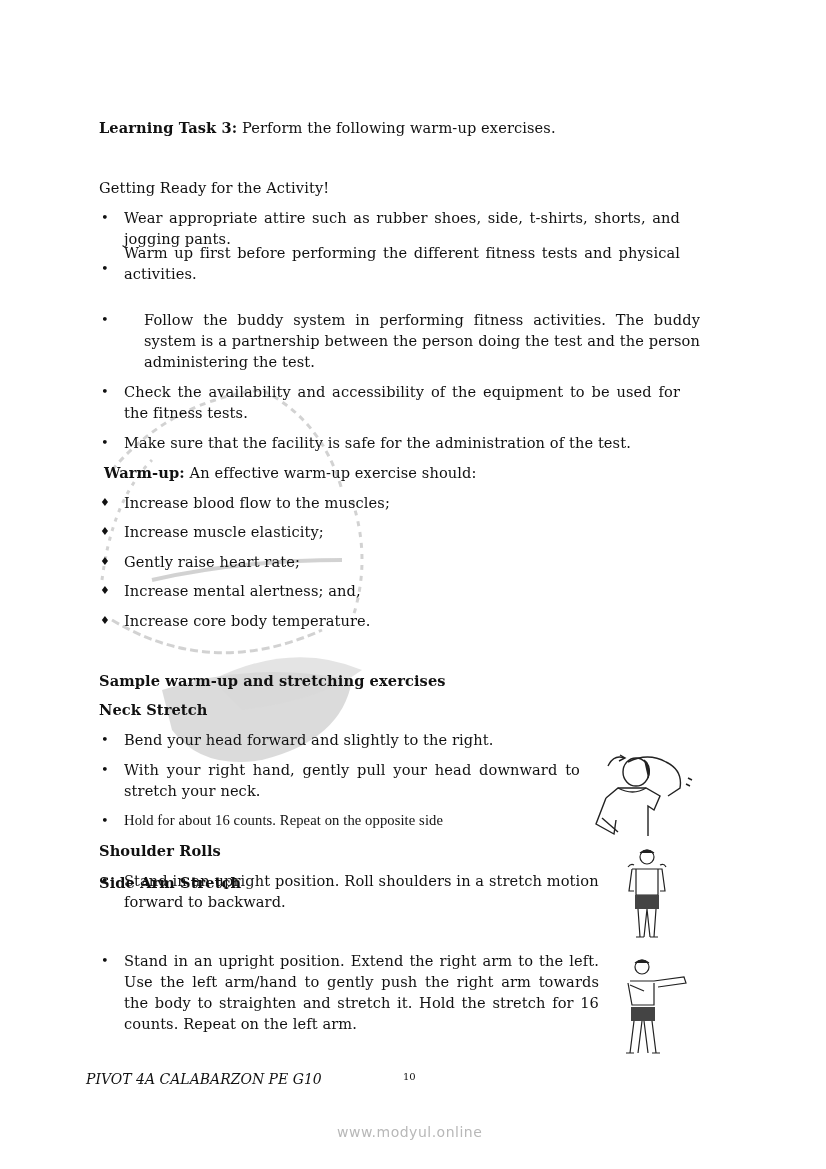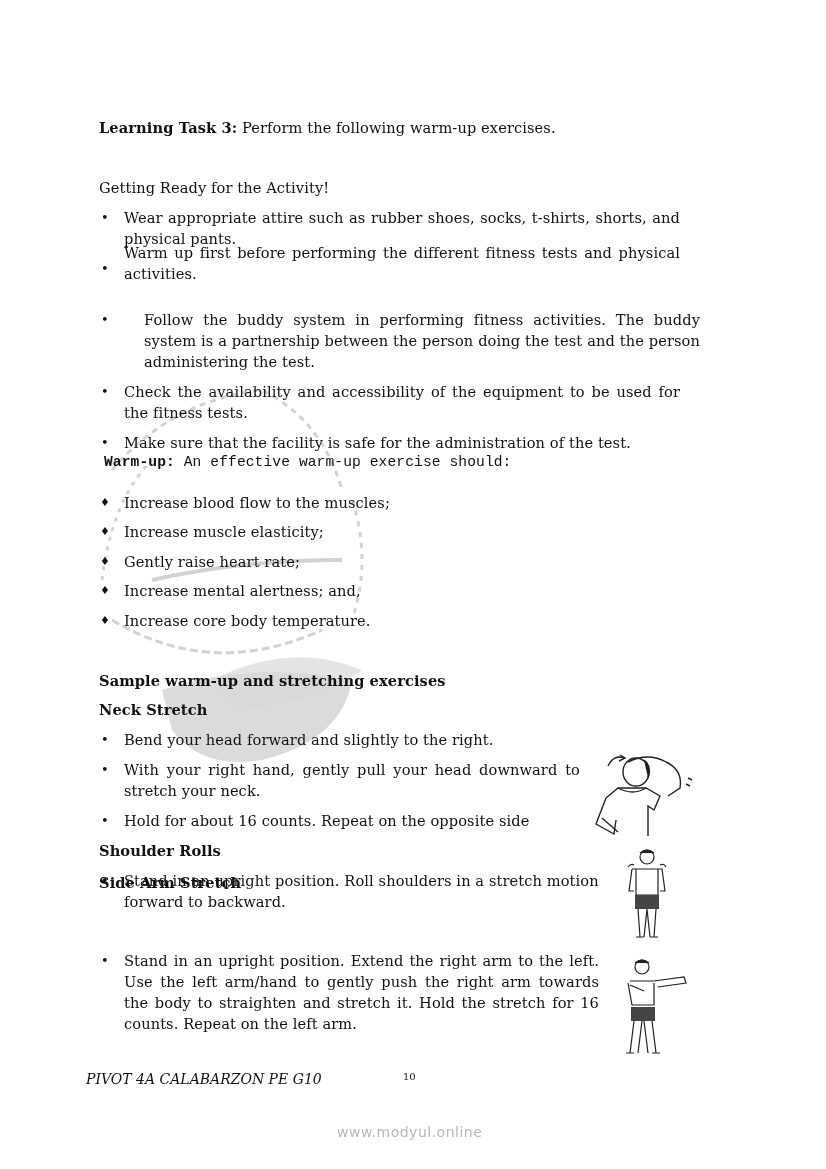--- a/index.html
+++ b/index.html
@@ -34,35 +34,35 @@
     <path d="M120 300 Q 200 260 270 290 Q 230 320 150 330 Z" fill="#d8d8d8" opacity="0.7"></path>
   </svg>
 
   <div class="txt" style="left:99px; top:117px;">
     <span class="b">Learning Task 3:</span><span> Perform the following warm-up exercises.</span>
   </div>
 
   <div class="txt" style="left:99px; top:177px;">Getting Ready for the Activity!</div>
 
   <span class="bullet" style="left:101px; top:207px;">•</span>
-  <div class="txt just" style="left:124px; top:207px; width:556px;">Wear appropriate attire such as rubber shoes, socks, t-shirts, shorts, and physical pants.</div>
+  <div class="txt just" style="left:124px; top:207px; width:556px;">Wear appropriate attire such as rubber shoes, side, t-shirts, shorts, and jogging pants.</div>
 
   <span class="bullet" style="left:101px; top:258px;">•</span>
   <div class="txt just" style="left:124px; top:242px; width:556px;">Warm up first before performing the different fitness tests and physical activities.</div>
 
   <span class="bullet" style="left:101px; top:309px;">•</span>
   <div class="txt just" style="left:124px; top:309px; width:556px;margin-left:20px;">Follow the buddy system in performing fitness activities. The buddy system is a partnership between the person doing the test and the person administering the test.</div>
 
   <span class="bullet" style="left:101px; top:381px;">•</span>
   <div class="txt just" style="left:124px; top:381px; width:556px;">Check the availability and accessibility of the equipment to be used for the fitness tests.</div>
 
   <span class="bullet" style="left:101px; top:432px;">•</span>
   <div class="txt" style="left:124px; top:432px; width:556px;">Make sure that the facility is safe for the administration of the test.</div>
 
-  <div class="txt" style="left:104px; top:452px;font-family:Liberation Mono, monospace;">
+  <div class="txt" style="left:104px; top:462px;">
     <span class="b">Warm-up:</span><span> An effective warm-up exercise should:</span>
   </div>
 
   <span class="diamond" style="left:100px; top:492px;">♦</span>
   <div class="txt" style="left:124px; top:492px;">Increase blood flow to the muscles;</div>
   <span class="diamond" style="left:100px; top:521px;">♦</span>
   <div class="txt" style="left:124px; top:521px;text-align:center;">Increase muscle elasticity;</div>
   <span class="diamond" style="left:100px; top:551px;">♦</span>
   <div class="txt" style="left:124px; top:551px;">Gently raise heart rate;</div>
   <span class="diamond" style="left:100px; top:580px;">♦</span>
@@ -71,21 +71,21 @@
   <div class="txt" style="left:124px; top:610px;">Increase core body temperature.</div>
 
   <div class="txt b" style="left:99px; top:670px;">Sample warm-up and stretching exercises</div>
   <div class="txt b" style="left:99px; top:699px;">Neck Stretch</div>
 
   <span class="bullet" style="left:101px; top:729px;">•</span>
   <div class="txt" style="left:124px; top:729px;">Bend your head forward and slightly to the right.</div>
   <span class="bullet" style="left:101px; top:759px;">•</span>
   <div class="txt just" style="left:124px; top:759px; width:456px;">With your right hand, gently pull your head downward to stretch your neck.</div>
   <span class="bullet" style="left:101px; top:810px;">•</span>
-  <div class="txt" style="left:124px; top:810px;">Hold for about 16 counts. Repeat on the opposite side</div>
+  <div class="txt" style="left:124px; top:810px;font-family:Liberation Serif, serif;">Hold for about 16 counts. Repeat on the opposite side</div>
 
   <div class="txt b" style="left:99px; top:840px;">Shoulder Rolls</div>
   <span class="bullet" style="left:101px; top:870px;">•</span>
   <div class="txt" style="left:124px; top:870px; width:500px;"> Stand in an upright position. Roll shoulders in a stretch motion forward to backward.</div>
 
   <div class="txt b" style="left:99px; top:872px;">Side Arm Stretch</div>
   <span class="bullet" style="left:101px; top:950px;">•</span>
   <div class="txt just" style="left:124px; top:950px; width:475px;">Stand in an upright position. Extend the right arm to the left. Use the left arm/hand to gently push the right arm towards the body to straighten and stretch it. Hold the stretch for 16 counts. Repeat on the left arm.</div>
 
   <svg class="illus" style="left:588px; top:748px;" width="110" height="90" viewBox="0 0 110 90">

